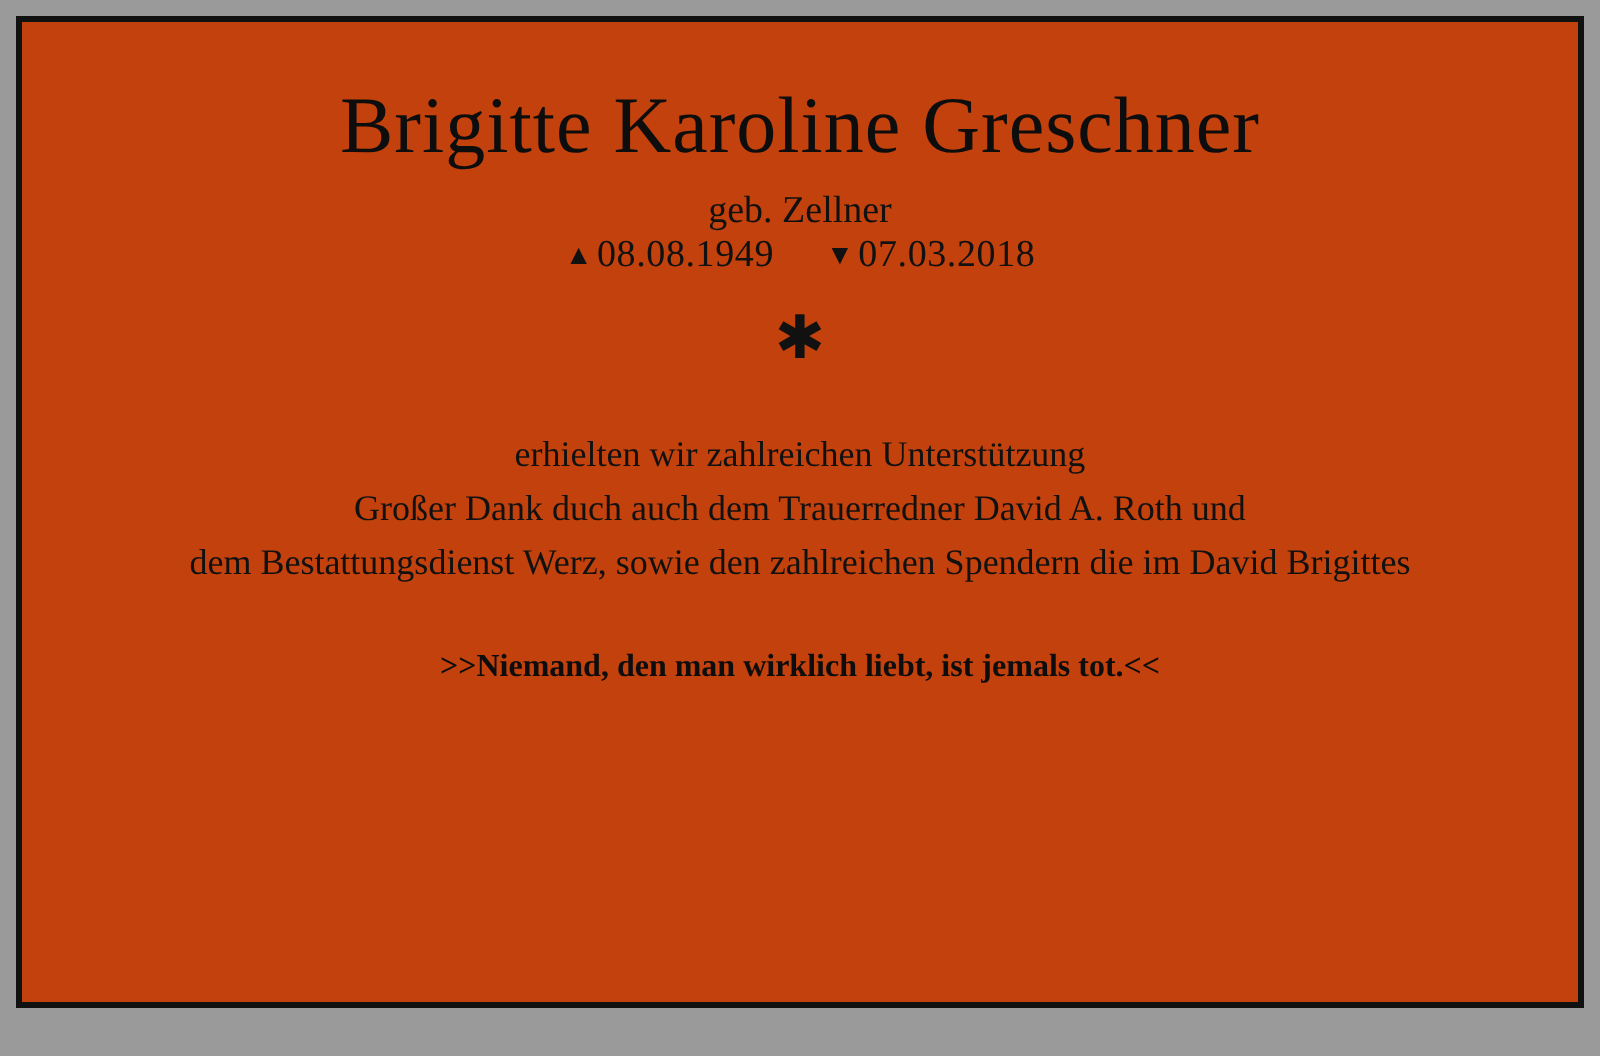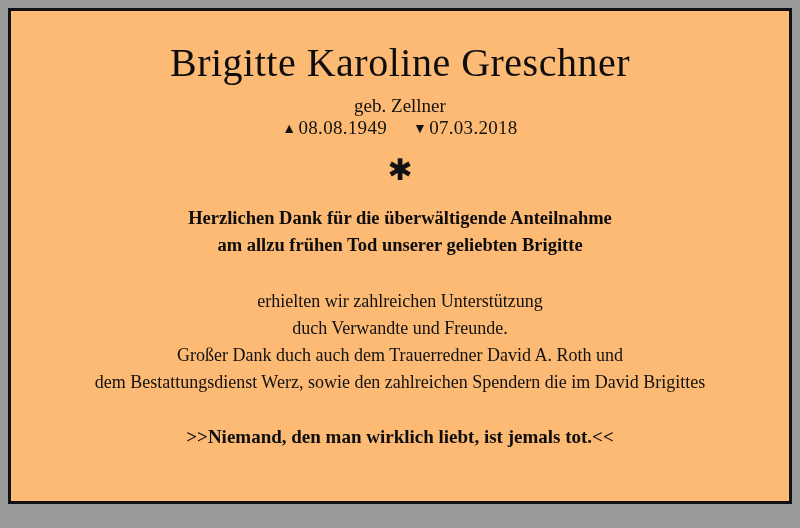--- a/index.html
+++ b/index.html
@@ -19,21 +19,21 @@
     height: 528px;
     background: #9a9a9a;
     box-sizing: border-box;
   }
   .notice {
     position: absolute;
     left: 8px;
     top: 8px;
     width: 784px;
     height: 496px;
-    background: #fdba74;
+    background: #c2410c;
     border: 3px solid #111111;
     box-sizing: border-box;
     display: flex;
     flex-direction: column;
     align-items: center;
     padding-top: 30px;
   }
   .name {
     font-family: "Liberation Serif", serif;
     font-size: 40px;
@@ -82,21 +82,21 @@
   }
   .body-text {
     margin-top: 29px;
     font-size: 18px;
     color: #111111;
     text-align: center;
     line-height: 1.5;
   }
   .quote {
     margin-top: 30px;
-    font-size: 19px;
+    font-size: 16px;
     font-weight: bold;
     color: #0d0d0d;
     text-align: left;
   }
   .line {
     display: block;
   }
 </style>
 </head>
 <body>
@@ -107,28 +107,23 @@
     <div class="name">Brigitte Karoline Greschner</div>
 
     <div class="maiden">geb. Zellner</div>
 
     <div class="dates">
       <span class="sym">▲</span><span>08.08.1949</span><span class="gap"></span><span class="sym">▼</span><span>07.03.2018</span>
     </div>
 
     <div class="star">✱</div>
 
-    <div class="thanks">
-      <span class="line">Herzlichen Dank für die überwältigende Anteilnahme</span>
-      <span class="line">am allzu frühen Tod unserer geliebten Brigitte</span>
-    </div>
 
     <div class="body-text">
       <span class="line">erhielten wir zahlreichen Unterstützung</span>
-      <span class="line">duch Verwandte und Freunde.</span>
       <span class="line">Großer Dank duch auch dem Trauerredner David A. Roth und</span>
       <span class="line">dem Bestattungsdienst Werz, sowie den zahlreichen Spendern die im David Brigittes</span>
     </div>
 
     <div class="quote">&gt;&gt;Niemand, den man wirklich liebt, ist jemals tot.&lt;&lt;</div>
 
   </div>
 </div>
 
 </body></html>

